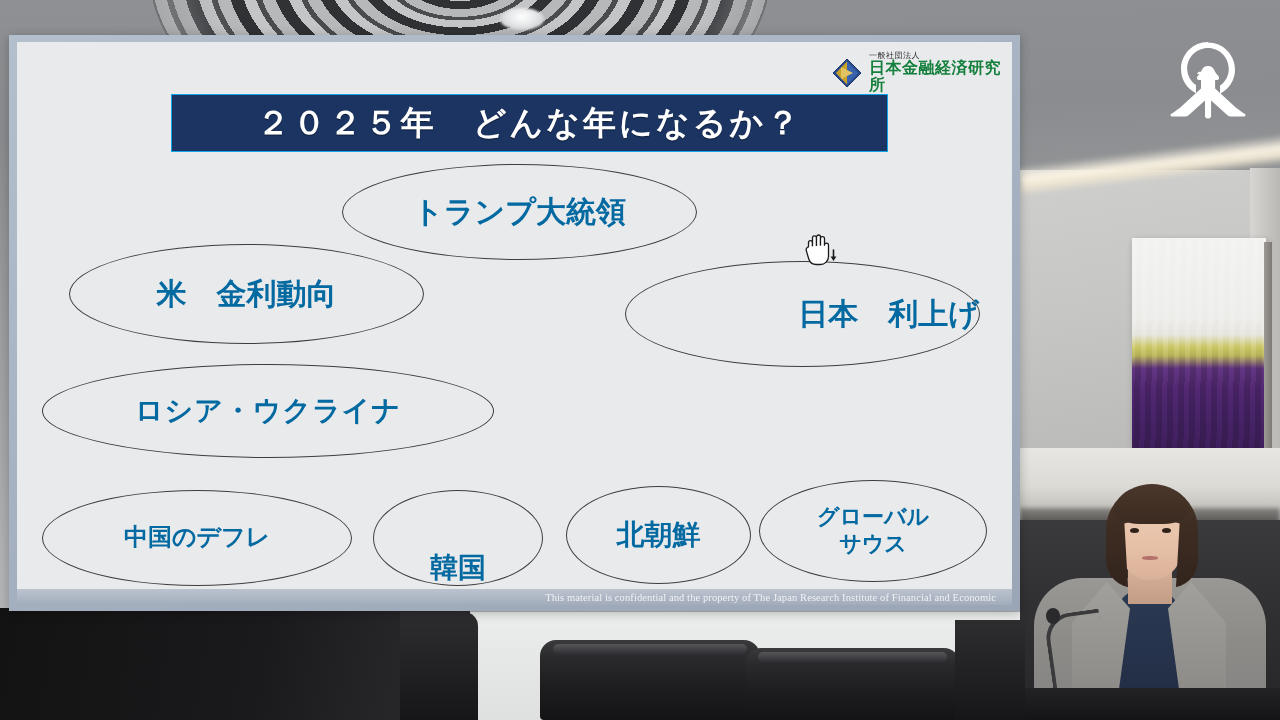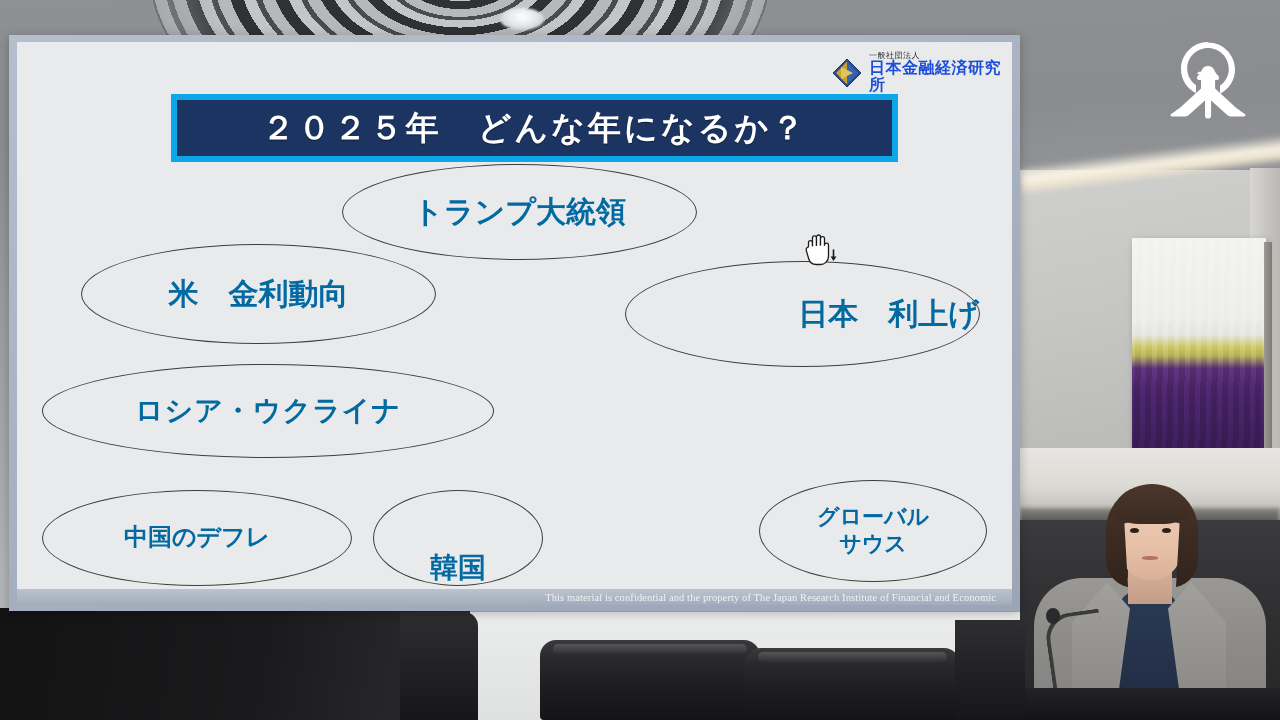--- a/index.html
+++ b/index.html
@@ -299,31 +299,31 @@
   .logo-text { line-height: 1.05; }
   .logo-sub {
     font-size: 8px;
     color: #2a2a2a;
     letter-spacing: .5px;
     font-family: "DejaVu Sans", sans-serif;
   }
   .logo-main {
     font-size: 16px;
     font-weight: 700;
-    color: #1d4ed8;
+    color: #15803d;
     letter-spacing: .5px;
     font-family: "DejaVu Sans", sans-serif;
   }
 
   .title-bar {
     position: absolute;
     left: 154px; top: 52px;
     width: 715px; height: 56px;
     background: #1b3462;
-    border: 6px solid #0ea5e9;
+    border: 1px solid #0ea5e9;
     display: flex;
     align-items: center;
     justify-content: center;
   }
   .title-text {
     color: #ffffff;
     font-size: 33px;
     font-weight: 700;
     letter-spacing: 3px;
     font-family: "DejaVu Sans", sans-serif;
@@ -454,41 +454,44 @@
       </div>
 
       <div class="title-bar">
         <span class="title-text">２０２５年　どんな年になるか？</span>
       </div>
 
       <div class="ellipse" style="left:325px; top:122px; width:355px; height:96px;">
         <span style="font-size:30px;">トランプ大統領</span>
       </div>
 
-      <div class="ellipse" style="left:64px; top:202px; width:355px; height:100px;">
+      <div class="ellipse" style="left:52px; top:202px; width:355px; height:100px;">
         <span style="font-size:30px;">米　金利動向</span>
       </div>
 
       <div class="ellipse" style="left:608px; top:219px; width:355px; height:106px;justify-content:flex-end;">
         <span style="font-size:30px;">日本　利上げ</span>
       </div>
 
       <div class="ellipse" style="left:25px; top:322px; width:452px; height:94px;">
         <span style="font-size:28px; letter-spacing:1px;">ロシア・ウクライナ</span>
       </div>
 
 
       <div class="ellipse" style="left:25px; top:448px; width:310px; height:96px;">
         <span style="font-size:24px;">中国のデフレ</span>
       </div>
 
       <div class="ellipse" style="left:356px; top:448px; width:170px; height:96px;align-items:flex-end;">
         <span style="font-size:28px;">韓国</span>
       </div>
 
+      <div class="ellipse" style="left:549px; top:444px; width:185px; height:98px;">
+        <span style="font-size:28px;">北朝鮮</span>
+      </div>
 
       <div class="ellipse" style="left:742px; top:438px; width:228px; height:102px;">
         <span style="font-size:22px;">グローバル
 サウス</span>
       </div>
 
       <div class="footer-band"></div>
       <div class="footer-note">This material is confidential and the property of The Japan Research Institute of Financial and Economic</div>
     </div>
   </div>

